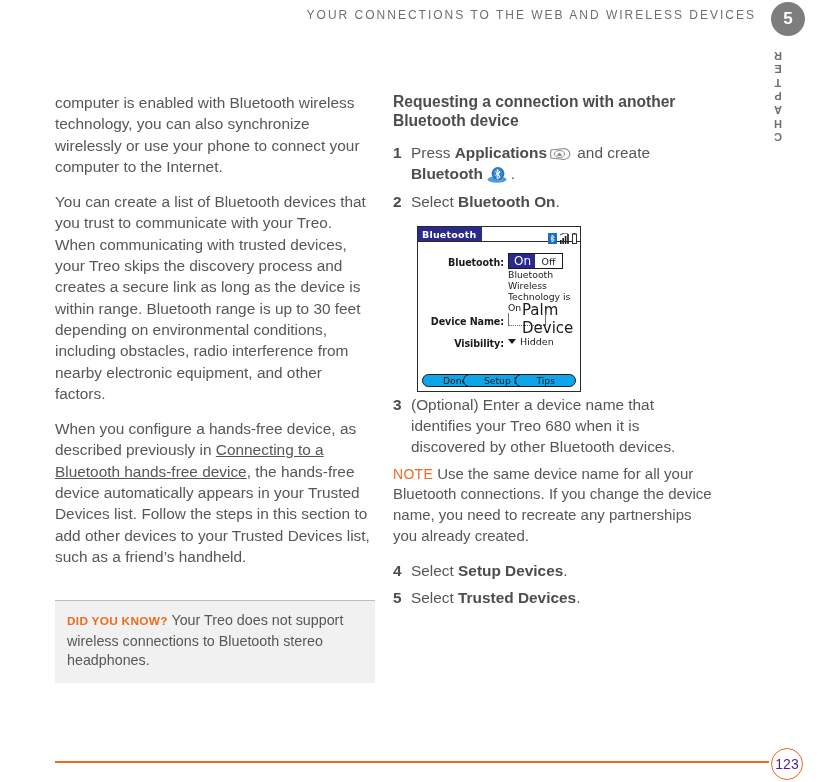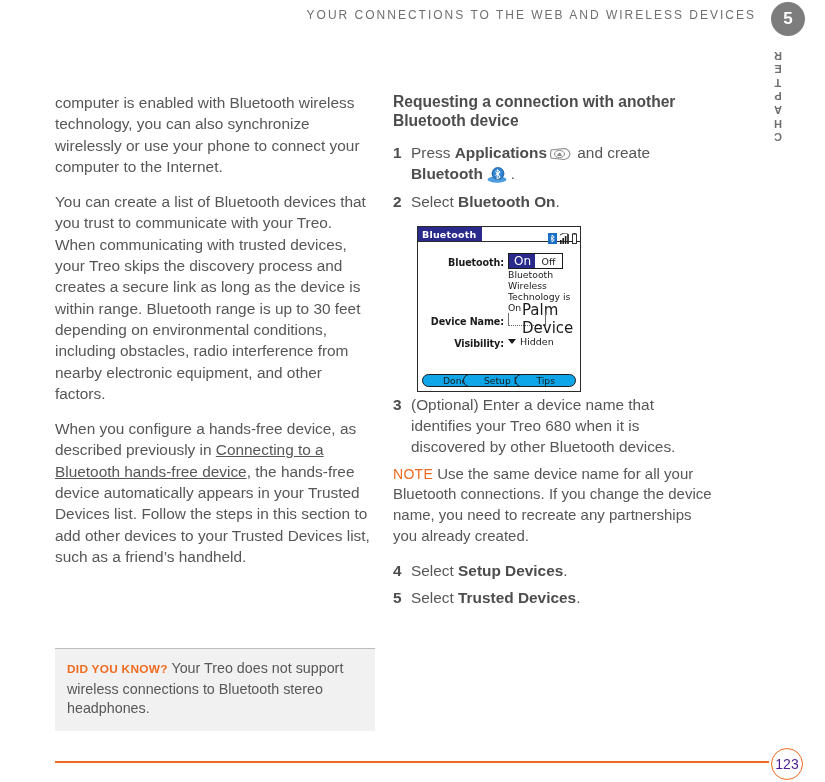--- a/index.html
+++ b/index.html
@@ -87,21 +87,20 @@
   
   #did-you-know-box {
     position: absolute;
     top: 600px;
     left: 55px;
     width: 320px;
     box-sizing: border-box;
     background: #f1f1f1;
     border-top: 1px solid #bdbdbd;
     padding: 10px 12px 12px 12px;
-    margin-top: 48px;
   }
   #did-you-know-box .dyk-text {
     margin: 0;
     font-size: 14.3px;
     line-height: 19.5px;
     color: #575757;
   }
   .dyk-label {
     color: #ef6a1f;
     font-weight: bold;

